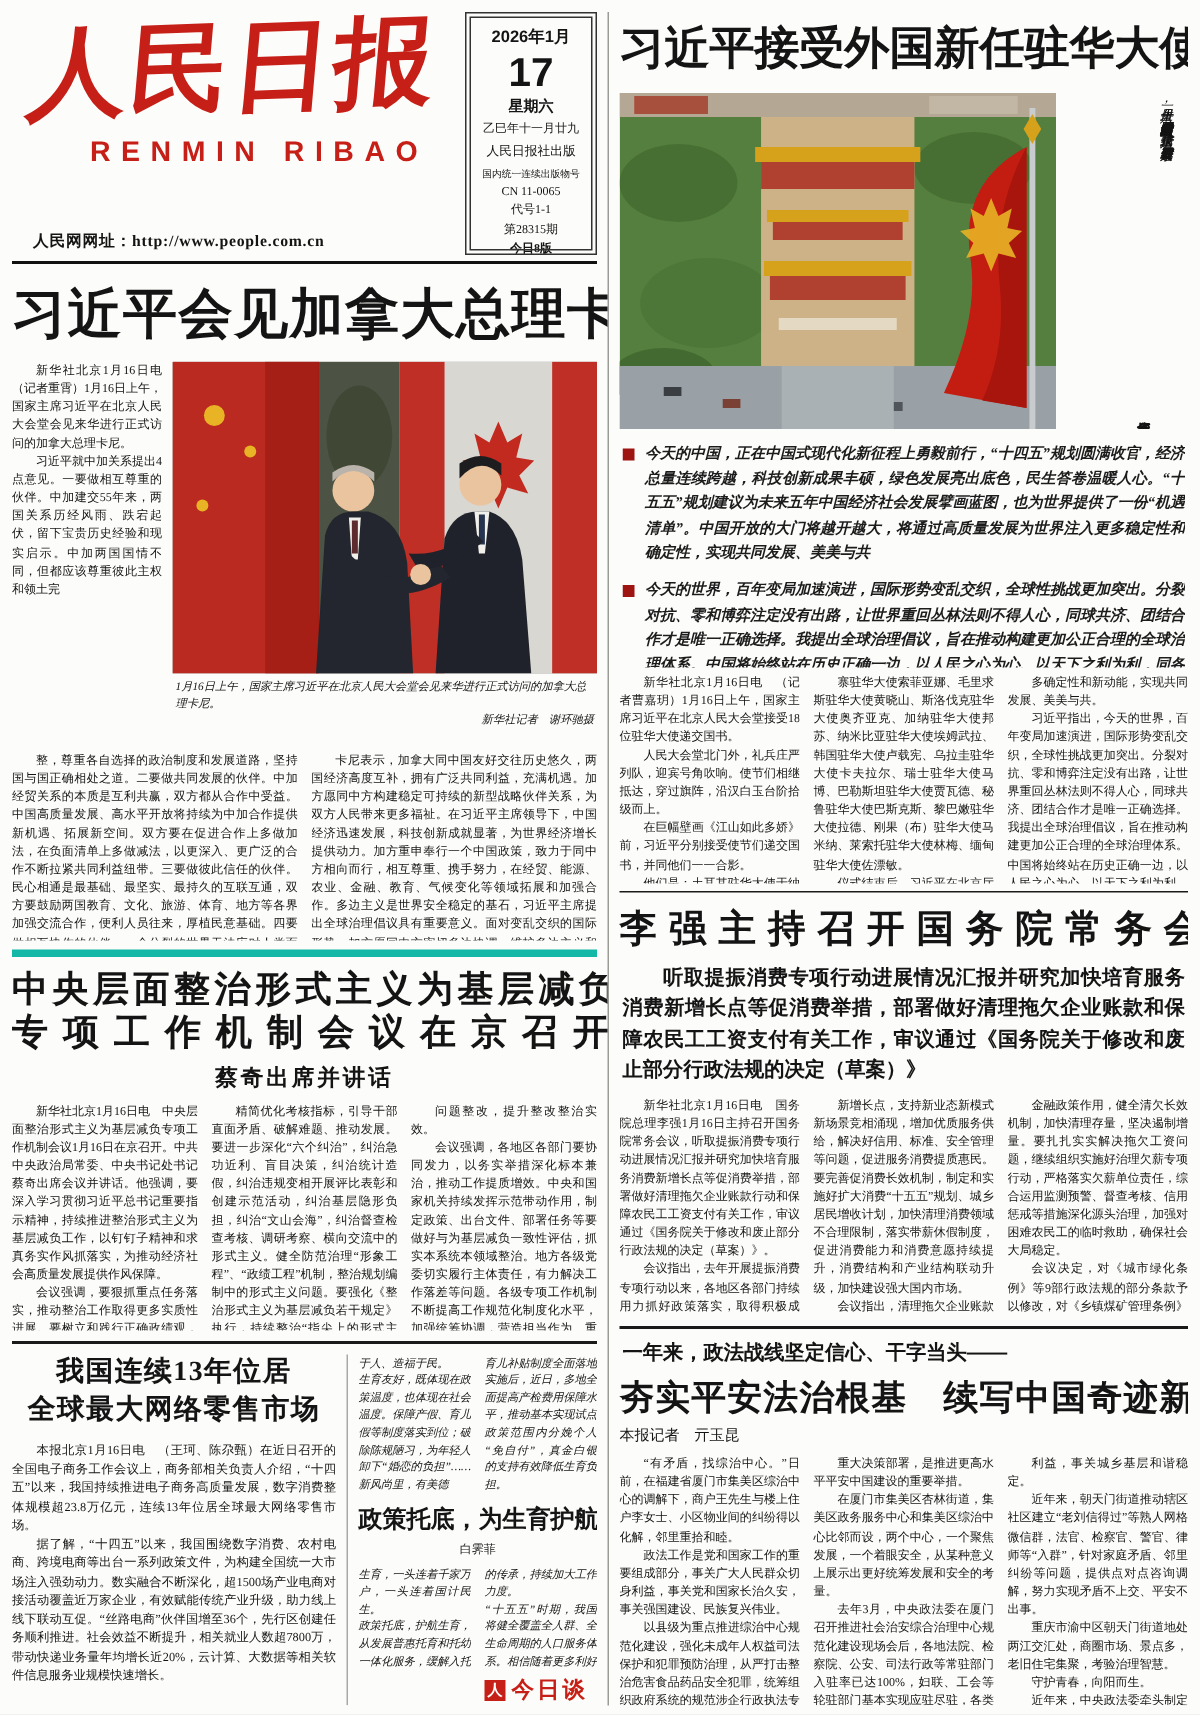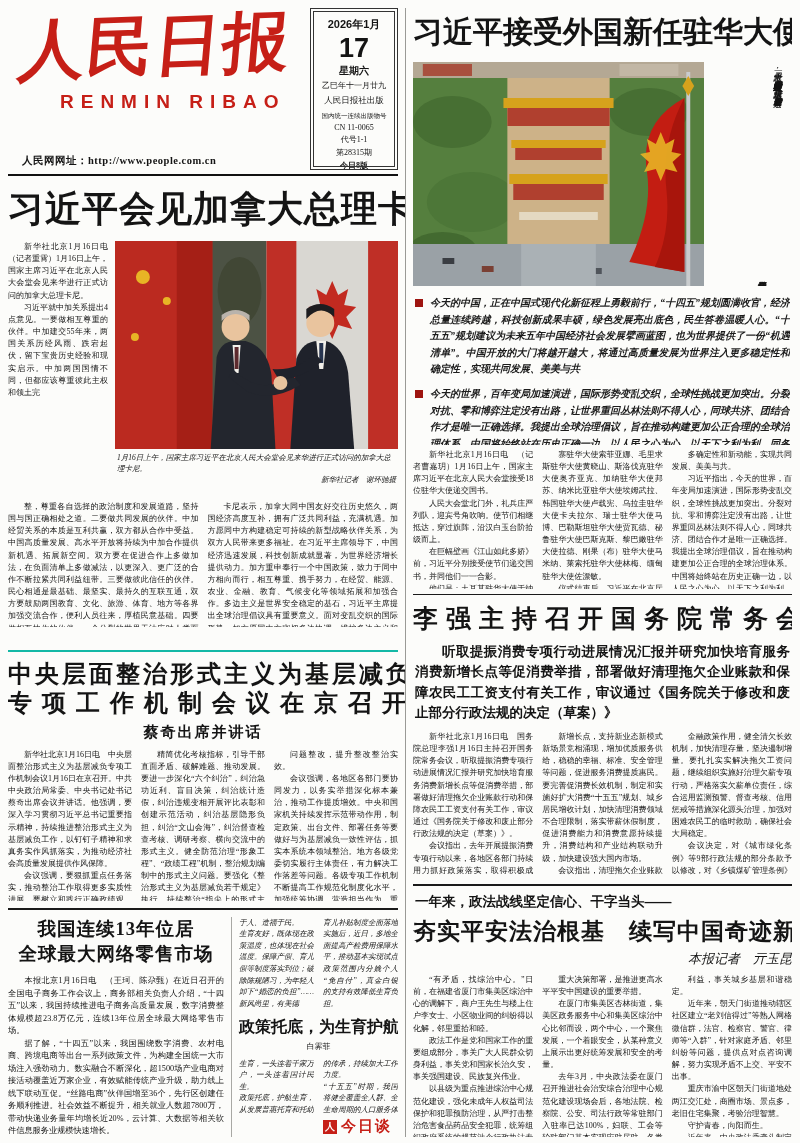--- a/index.html
+++ b/index.html
@@ -53,21 +53,21 @@
   }
   .carney-row { display:flex; gap:7px; height:256px; overflow:hidden; }
   .carney-lead { width:100px; }
   .carney-fig { flex:1; display:flex; flex-direction:column; }
   .carney-fig svg { width:100%; height:208px; display:block; }
   .caption { font-size:7.5px; font-style:italic; line-height:1.45; padding:4px 2px 2px; }
   .caption .credit { display:block; text-align:right; }
   .carney-cols { height:126px; margin-top:4px; }
 
   
-  .jianfu { margin-top:23px; border-top:2px solid #14b8a6; padding-top:8px; }
+  .jianfu { margin-top:6px; border-top:5px solid #14b8a6; padding-top:8px; }
   .jianfu-h2 { font-weight:900; text-align:center; line-height:1.2; white-space:nowrap; }
   .jianfu-h2 .l1 { display:block; font-size:24px; letter-spacing:3px; }
   .jianfu-h2 .l2 { display:block; font-size:24px; letter-spacing:10px; }
   .jianfu-sub { font-family:"Liberation Sans","DejaVu Sans",sans-serif; font-weight:bold; font-size:15px; text-align:center; letter-spacing:2px; margin:5px 0 7px; }
   .jianfu-cols { height:152px; }
 
   
   .band { flex:1; display:flex; border-top:2px solid #1a1a1a; margin-top:7px; padding-top:7px; overflow:hidden; }
   .retail { width:224px; padding-right:7px; border-right:1px solid #a8a8a4; overflow:hidden; }
   .retail-h3 { font-size:18.5px; font-weight:900; text-align:center; line-height:1.4; letter-spacing:1px; margin-bottom:7px; }
@@ -100,21 +100,21 @@
   
   .liqiang { margin-top:5px; border-top:1px solid #1a1a1a; padding-top:7px; }
   .lq-h2 { font-size:25px; font-weight:900; text-align:center; letter-spacing:8px; white-space:nowrap; }
   .lq-deck { font-family:"Liberation Sans","DejaVu Sans",sans-serif; font-weight:bold; font-size:13.5px; line-height:1.5; text-align:justify; text-indent:2em; margin:7px 2px 8px; }
   .lq-cols { height:146px; }
 
   
   .zhengfa { flex:1; margin-top:7px; border-top:2px solid #1a1a1a; padding-top:7px; display:flex; flex-direction:column; overflow:hidden; }
   .zf-kicker { font-family:"Liberation Sans","DejaVu Sans",sans-serif; font-weight:bold; font-size:13.5px; margin-left:2px; }
   .zf-h2 { font-family:"Liberation Sans","DejaVu Sans",sans-serif; font-weight:900; font-size:23px; text-align:center; letter-spacing:1px; margin:5px 0 3px; white-space:nowrap; }
-  .zf-byline { text-align:right; font-size:13px; font-style:italic; margin-bottom:6px; }
+  .zf-byline { text-align:left; font-size:10px; margin-bottom:6px; }
   .zf-cols { flex:1; }
 </style>
 </head>
 <body>
 
 <div class="page">
 
   <div class="half left">
 
     <header class="masthead">
@@ -322,21 +322,21 @@
 
     <section class="liqiang">
       <h2 class="lq-h2">李强主持召开国务院常务会议</h2>
       <div class="lq-deck">听取提振消费专项行动进展情况汇报并研究加快培育服务消费新增长点等促消费举措，部署做好清理拖欠企业账款和保障农民工工资支付有关工作，审议通过《国务院关于修改和废止部分行政法规的决定（草案）》</div>
       <div class="cols lq-cols">
         <div class="col body">
             <p>新华社北京1月16日电　国务院总理李强1月16日主持召开国务院常务会议，听取提振消费专项行动进展情况汇报并研究加快培育服务消费新增长点等促消费举措，部署做好清理拖欠企业账款行动和保障农民工工资支付有关工作，审议通过《国务院关于修改和废止部分行政法规的决定（草案）》。</p>
             <p>会议指出，去年开展提振消费专项行动以来，各地区各部门持续用力抓好政策落实，取得积极成效。要深入实施提振消费专项行动，充分释放各项政策集成效应，推动惠民生和促消费紧密结合，有效增强居民消费内生动力，充分发挥消费拉动经济增长的基础性作用。要加快培育服务消费</p>
           </div>
         <div class="col body">
-            <p>新增长点，支持新业态新模式新场景竞相涌现，增加优质服务供给，稳稳的幸福、标准、安全管理等问题，促进服务消费提质惠民。要完善促消费长效机制，制定和实施好扩大消费“十五五”规划、城乡居民增收计划，加快清理消费领域不合理限制，落实带薪休假制度，促进消费能力和消费意愿持续提升，消费结构和产业结构联动升级，加快建设强大国内市场。</p>
+            <p>新增长点，支持新业态新模式新场景竞相涌现，增加优质服务供给，解决好信用、标准、安全管理等问题，促进服务消费提质惠民。要完善促消费长效机制，制定和实施好扩大消费“十五五”规划、城乡居民增收计划，加快清理消费领域不合理限制，落实带薪休假制度，促进消费能力和消费意愿持续提升，消费结构和产业结构联动升级，加快建设强大国内市场。</p>
             <p>会议指出，清理拖欠企业账款和保障农民工工资支付事关企业合法权益和群众切身利益，必须高度重视，持续加大工作力度。要加紧清理拖欠企业账款，紧盯重点地区加强督促指导，压实地方责任，统筹安排，尽快下达用于支持清欠的专项债券额度，更大发挥</p>
           </div>
         <div class="col body">
             <p>金融政策作用，健全清欠长效机制，加快清理存量，坚决遏制增量。要扎扎实实解决拖欠工资问题，继续组织实施好治理欠薪专项行动，严格落实欠薪单位责任，综合运用监测预警、督查考核、信用惩戒等措施深化源头治理，加强对困难农民工的临时救助，确保社会大局稳定。</p>
             <p>会议决定，对《城市绿化条例》等9部行政法规的部分条款予以修改，对《乡镇煤矿管理条例》等2部行政法规予以废止。会议指出，要与时俱进推动行政法规立改废释，稳妥做好新旧法规衔接过渡，完善配套机制和办法，增强政府立法系统性、整体性、协同性、时效性，不断提高行政法规质量。</p>
           </div>
       </div>
     </section>
 
     <section class="zhengfa">

